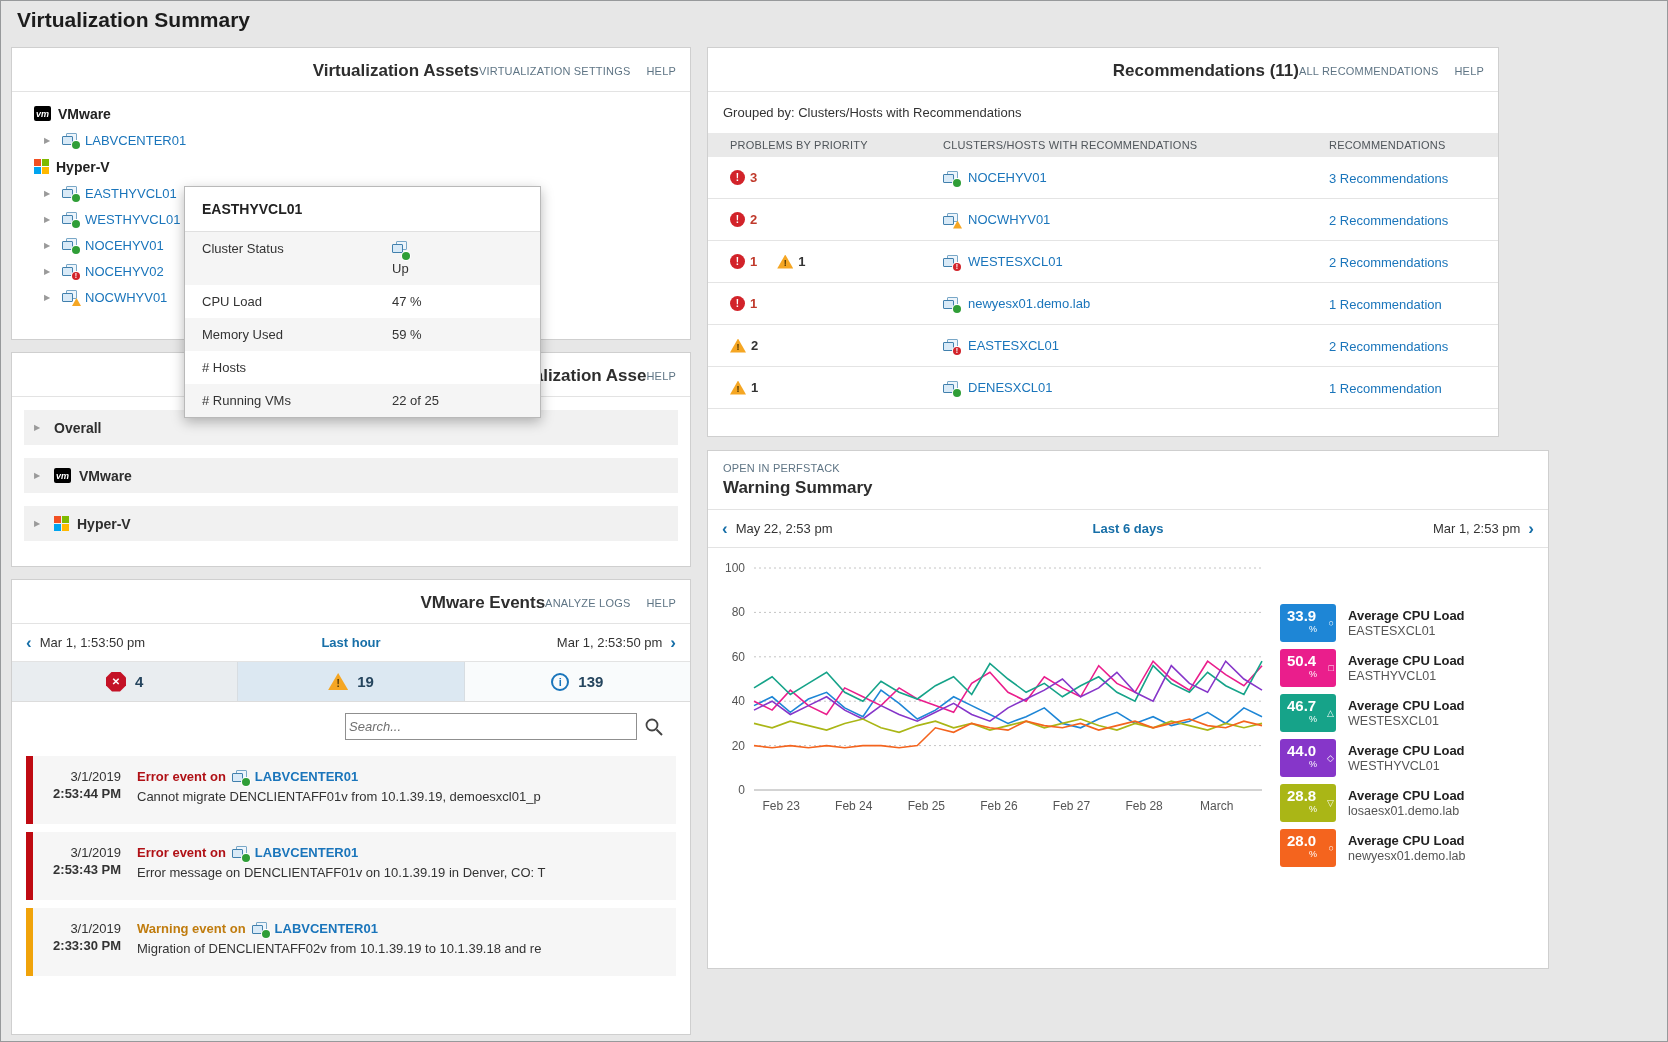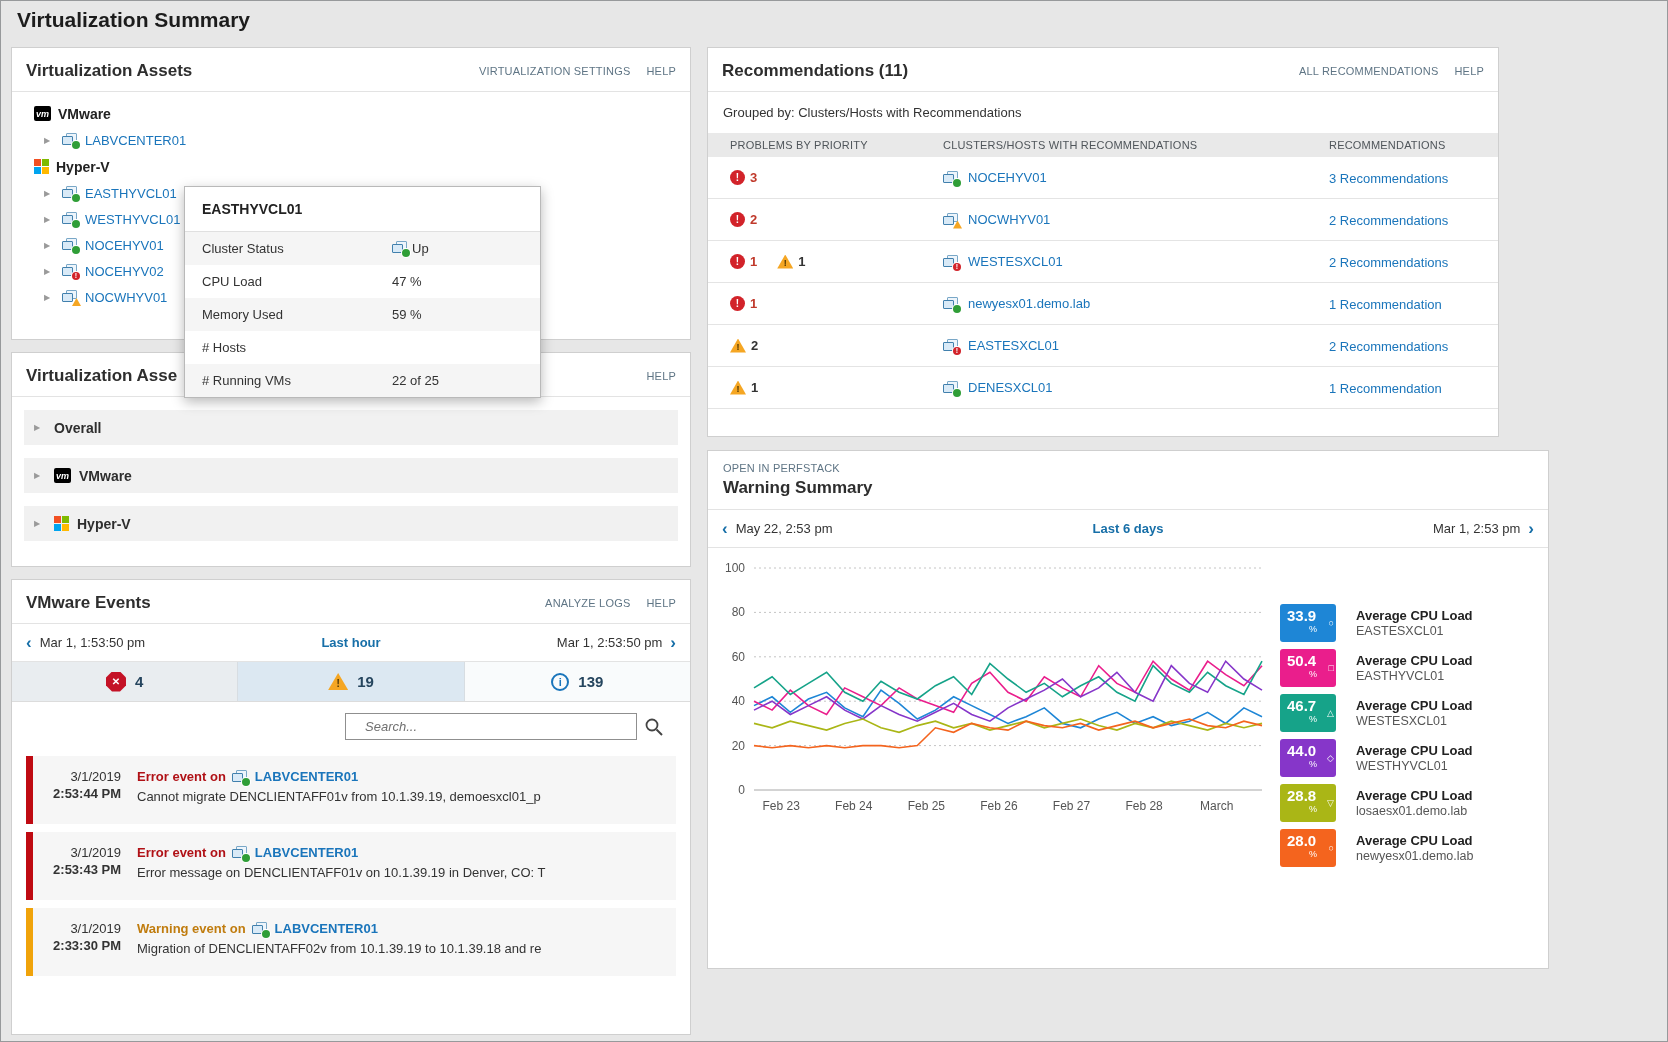--- a/index.html
+++ b/index.html
@@ -5,21 +5,21 @@
   *{margin:0;padding:0;box-sizing:border-box}
   body{font-family:"Liberation Sans",sans-serif;background:#d9d9d9}
   .screen{position:relative;width:1668px;height:1042px;background:#e7e7e7;overflow:hidden;border:1px solid #97999b}
   .page-title{position:absolute;left:16px;top:7px;font-size:21px;font-weight:bold;color:#1c1c1c}
   .panel{position:absolute;background:#fff;border:1px solid #cfcfcf}
   #p-assets{left:10px;top:46px;width:680px;height:293px}
   #p-alerts{left:10px;top:351px;width:680px;height:215px}
   #p-events{left:10px;top:578px;width:680px;height:456px}
   #p-recs{left:706px;top:46px;width:792px;height:390px}
   #p-summary{left:706px;top:449px;width:842px;height:519px}
-  .phead{display:flex;justify-content:space-between;align-items:flex-start;padding:13px 14px 10px;border-bottom:1px solid #e3e3e3}
+  .phead{display:flex;justify-content:flex-end;align-items:flex-start;padding:13px 14px 10px;border-bottom:1px solid #e3e3e3}
   .ptitle{font-size:17px;font-weight:bold;color:#2e2e2e}
   .plinks{display:flex;gap:16px;padding-top:4px}
   .plink{font-size:11px;color:#5f7585;letter-spacing:.2px;cursor:pointer;text-decoration:none}
   a.blue{color:#1a75bb;text-decoration:none;font-size:13px;cursor:pointer}
   
   .hosticon{position:relative;display:inline-block;width:17px;height:14px;flex:0 0 17px}
   .hosticon i{position:absolute;display:block;font-style:normal}
   .hi-b{left:4px;top:0;width:11px;height:9px;border:1px solid #79a7c7;background:#eef5fb;border-radius:1px}
   .hi-f{left:0;top:3px;width:11px;height:9px;border:1px solid #4180ad;background:#d9eaf7;border-radius:1px}
   .dot{right:-1px;bottom:-2px;width:8px;height:8px;border-radius:50%}
@@ -35,39 +35,39 @@
   
   .tree{padding:8px 0 0 12px}
   .tree-group{display:flex;align-items:center;gap:7px;height:27px;margin-left:10px;font-size:14px;color:#222}
   .tree-item{display:flex;align-items:center;gap:6px;height:26px;margin-left:20px}
   
   #tooltip{position:absolute;left:183px;top:185px;width:357px;background:#fff;border:1px solid #b9b9b9;box-shadow:0 4px 12px rgba(0,0,0,.28);z-index:60}
   .tt-title{padding:14px 17px;font-weight:bold;font-size:14px;color:#222;border-bottom:1px solid #e0e0e0}
   .tt-row{display:flex;align-items:flex-start;padding:9px 17px;font-size:13px;color:#333}
   .tt-row.shade{background:#f5f5f5}
   .tt-label{width:190px;flex:0 0 190px}
-  .tt-val.col{display:flex;flex-direction:row;gap:3px}
+  .tt-val.col{display:flex;flex-direction:column;gap:3px}
   
   .alert-row{display:flex;align-items:center;gap:8px;height:35px;background:#f1f1f1;margin:13px 12px;padding:0 10px;font-size:14px;color:#2e2e2e}
   .alert-row b{font-size:14px}
   
   .timebar{position:relative;display:flex;justify-content:space-between;align-items:center;padding:10px 14px;border-bottom:1px solid #e3e3e3;font-size:13px;color:#333}
   .timebar .range{position:absolute;left:0;right:0;text-align:center;font-weight:bold;color:#176fa8;cursor:pointer}
   .chev{color:#176fa8;font-size:17px;font-weight:bold;cursor:pointer;line-height:1}
   .tb-side{display:flex;align-items:center;gap:8px;z-index:2}
   
   .etabs{display:flex;border-bottom:1px solid #dcdcdc}
   .etab{flex:1;display:flex;align-items:center;justify-content:center;gap:9px;height:39px;border-right:1px solid #d7dde2;cursor:pointer}
   .etab-error{background:#e9edf0}.etab-warning{background:#dce8f2}.etab-info{background:#f9fbfc;border-right:none}
   .etab-count{font-weight:bold;font-size:15px;color:#25455e}
   .oct{width:20px;height:20px;background:#c41226;color:#fff;font-size:10px;font-weight:bold;display:flex;align-items:center;justify-content:center;clip-path:polygon(30% 0,70% 0,100% 30%,100% 70%,70% 100%,30% 100%,0 70%,0 30%)}
   .wtri-big{width:20px;height:17px;background:#f5a623;clip-path:polygon(50% 0,100% 100%,0 100%);display:flex;align-items:flex-end;justify-content:center;font-size:10px;font-weight:bold;color:#4a3200;line-height:1.3}
   .info-c{width:18px;height:18px;border:2px solid #1a75bb;border-radius:50%;color:#1a75bb;font-weight:bold;font-size:11px;display:flex;align-items:center;justify-content:center}
   .searchbar{display:flex;justify-content:flex-end;align-items:center;padding:11px 26px 9px;gap:7px}
-  input.search{width:292px;height:27px;border:1px solid #8f8f8f;padding:0 19px;font-size:13px;color:#333;background:#fff}
+  input.search{width:292px;height:27px;border:1px solid #8f8f8f;padding:0 3px;font-size:13px;color:#333;background:#fff}
   input.search::placeholder{font-style:italic;color:#707070}
   .elist{padding:7px 14px 0}
   .event-row{display:flex;background:#f6f6f6;margin-bottom:8px;min-height:68px}
   .ebar{width:7px;flex:0 0 7px}
   .ebar.error{background:#bf0a12}.ebar.warning{background:#f0a30a}
   .edate{width:98px;flex:0 0 98px;text-align:right;padding:13px 10px 0 0;display:flex;flex-direction:column;gap:2px;font-size:13px;color:#333}
   .ebody{flex:1;padding:13px 8px 10px 6px;font-size:13px;color:#333}
   .l1{display:flex;align-items:center;gap:6px}
   .l1 a{font-weight:bold}
   .elab-err{color:#b01116}.elab-warn{color:#c07c0e}
@@ -84,21 +84,21 @@
   .rc2{padding-left:20px;display:flex;gap:8px;align-items:center}
   .rc3{padding-left:21px}
   
   .perfstack{padding:11px 15px 0;font-size:11px;color:#5f7585;letter-spacing:.2px;cursor:pointer}
   .vs-title{padding:4px 15px 11px;font-size:17px;font-weight:bold;color:#2e2e2e;border-bottom:1px solid #e3e3e3}
   .vs-body{display:flex;padding-top:8px}
   .chart-col{width:572px}
   .chart-title{font-size:13px;color:#333;padding:10px 0 4px 12px}
   .tick{font-size:12px;fill:#555;font-family:"Liberation Sans",sans-serif}
   .legend{display:flex;flex-direction:column;padding-top:48px;gap:7px}
-  .lg-row{display:flex;gap:20px;align-items:center;height:38px;cursor:pointer}
+  .lg-row{display:flex;gap:12px;align-items:center;height:38px;cursor:pointer}
   .lg-badge{position:relative;width:56px;height:38px;border-radius:3px;color:#fff;padding:3px 7px;display:flex;flex-direction:column;flex:0 0 56px}
   .lg-badge b{font-size:15px;line-height:17px}
   .lg-badge .pct{font-size:9px;align-self:flex-end;margin-right:12px;line-height:10px}
   .lg-badge .mk{position:absolute;right:2px;top:50%;transform:translateY(-50%);font-size:9px;opacity:.95}
   .lg-txt{display:flex;flex-direction:column;gap:1px;font-size:13px;color:#222}
   .lg-txt .hostname{color:#555;font-size:12.5px}
 </style>
 </head>
 <body>
 

